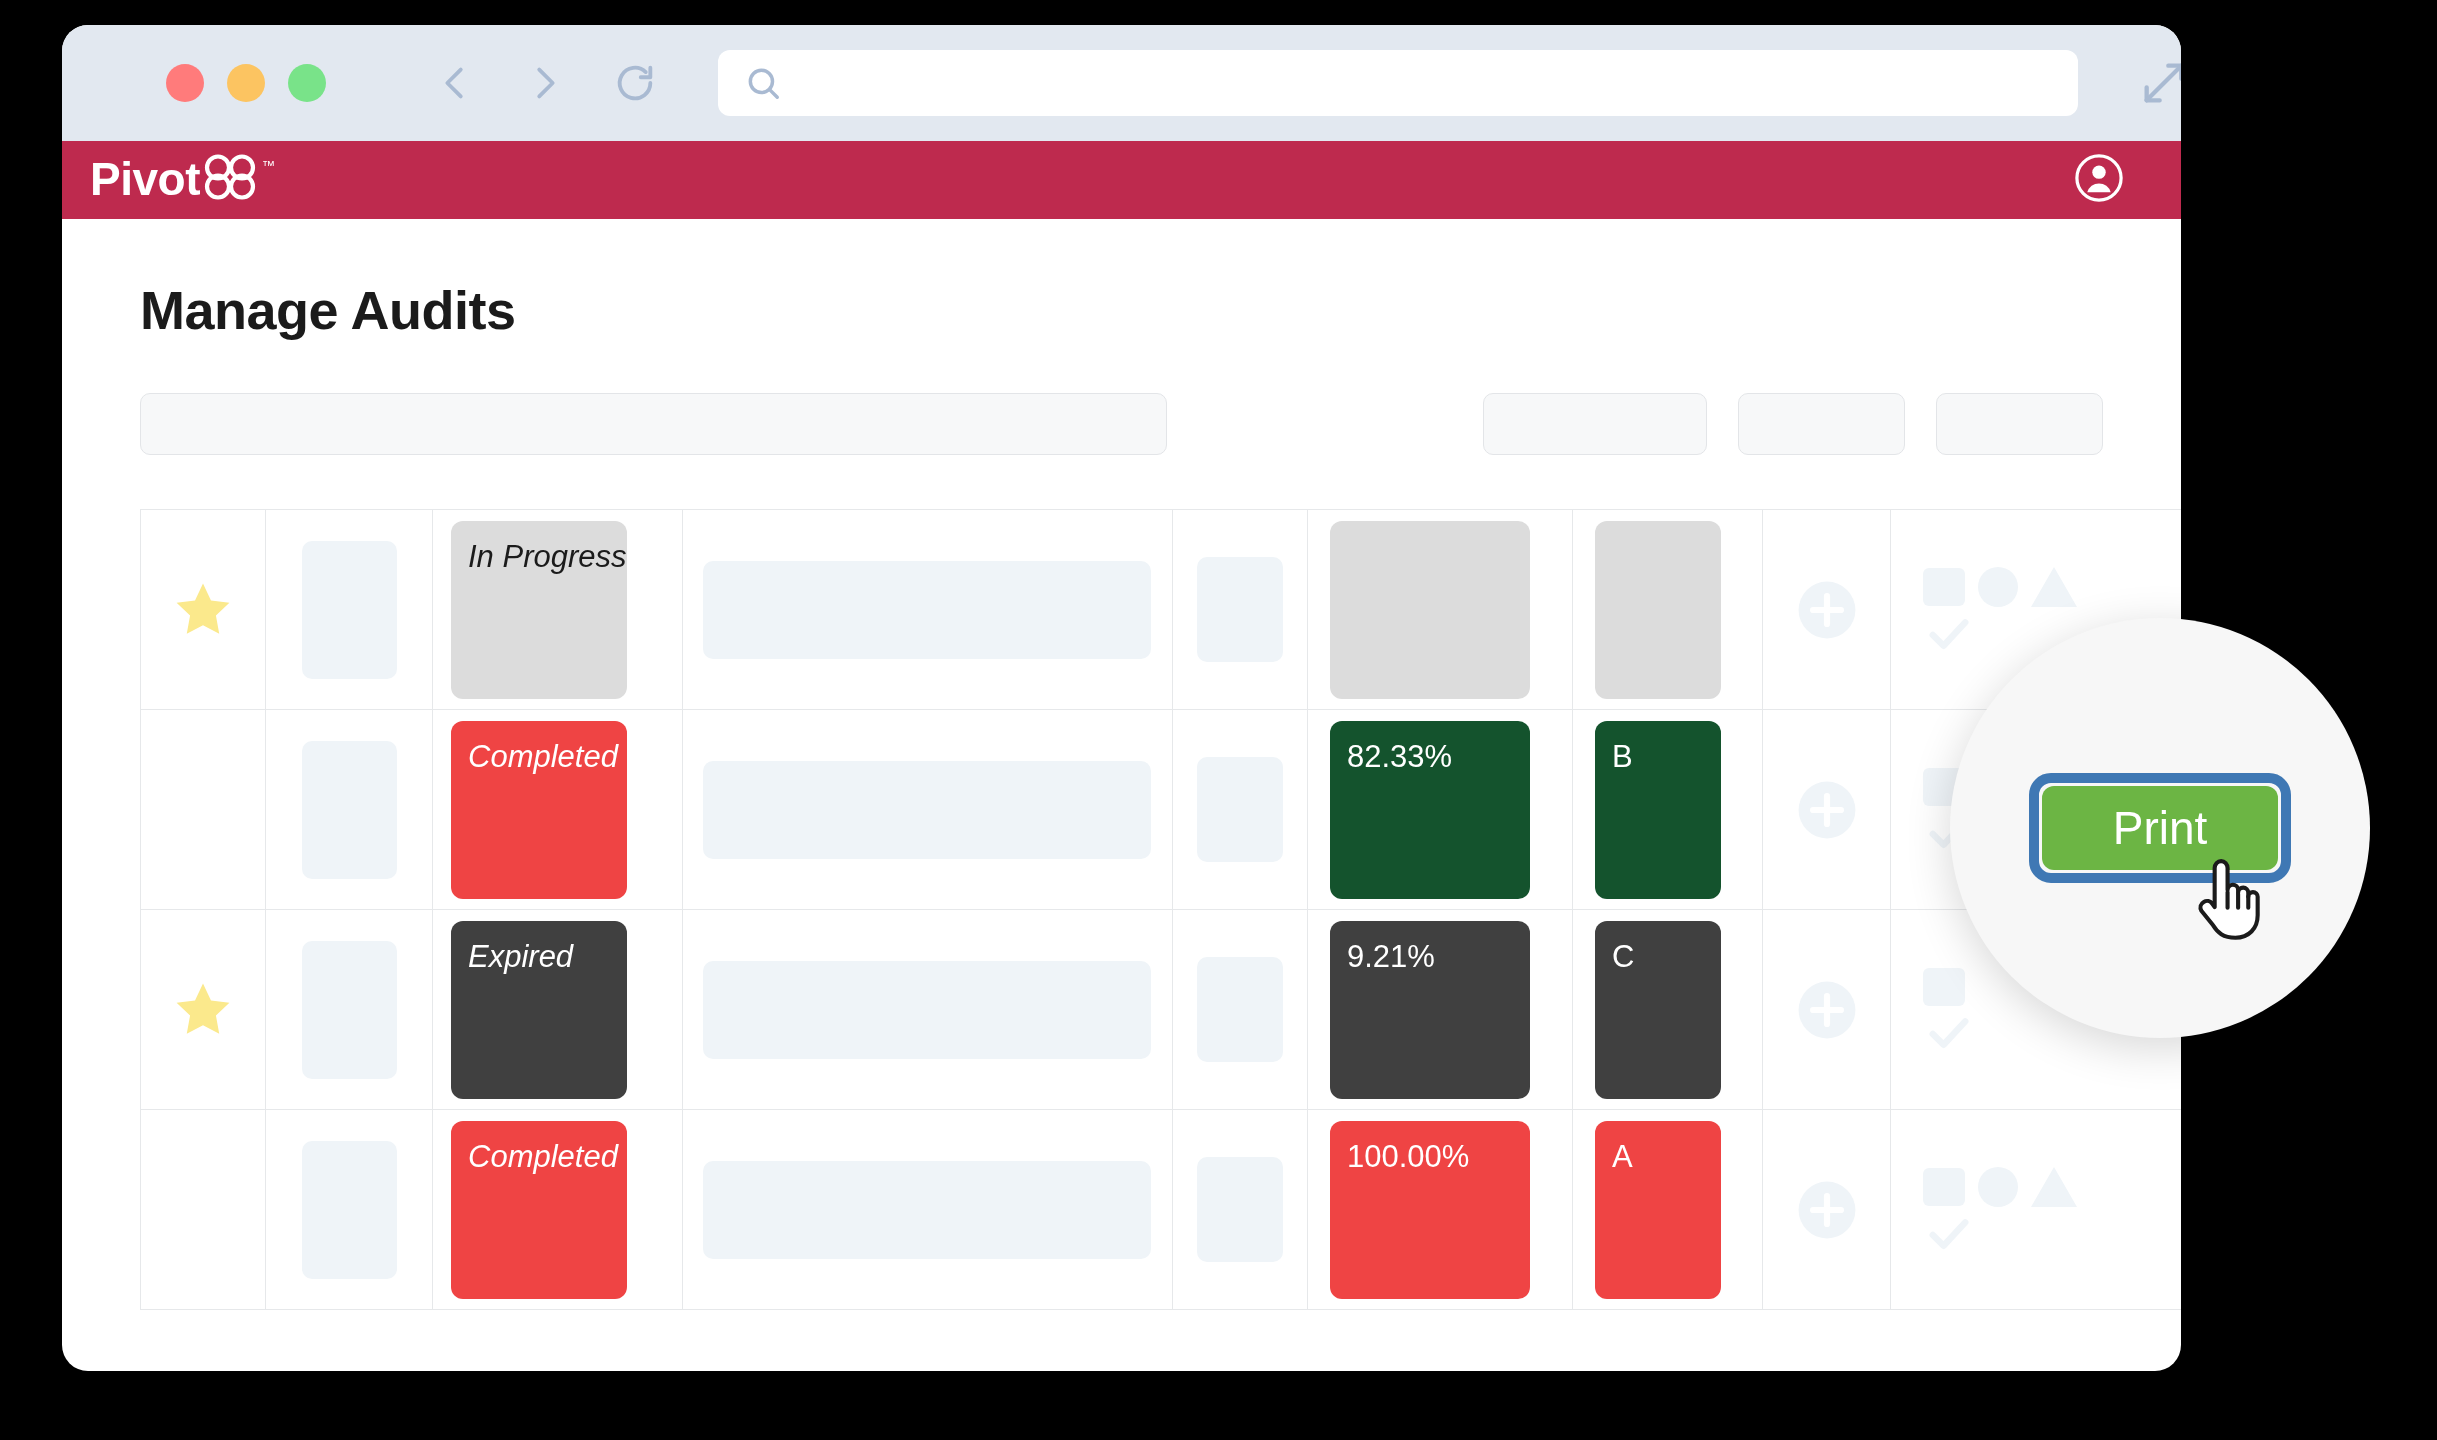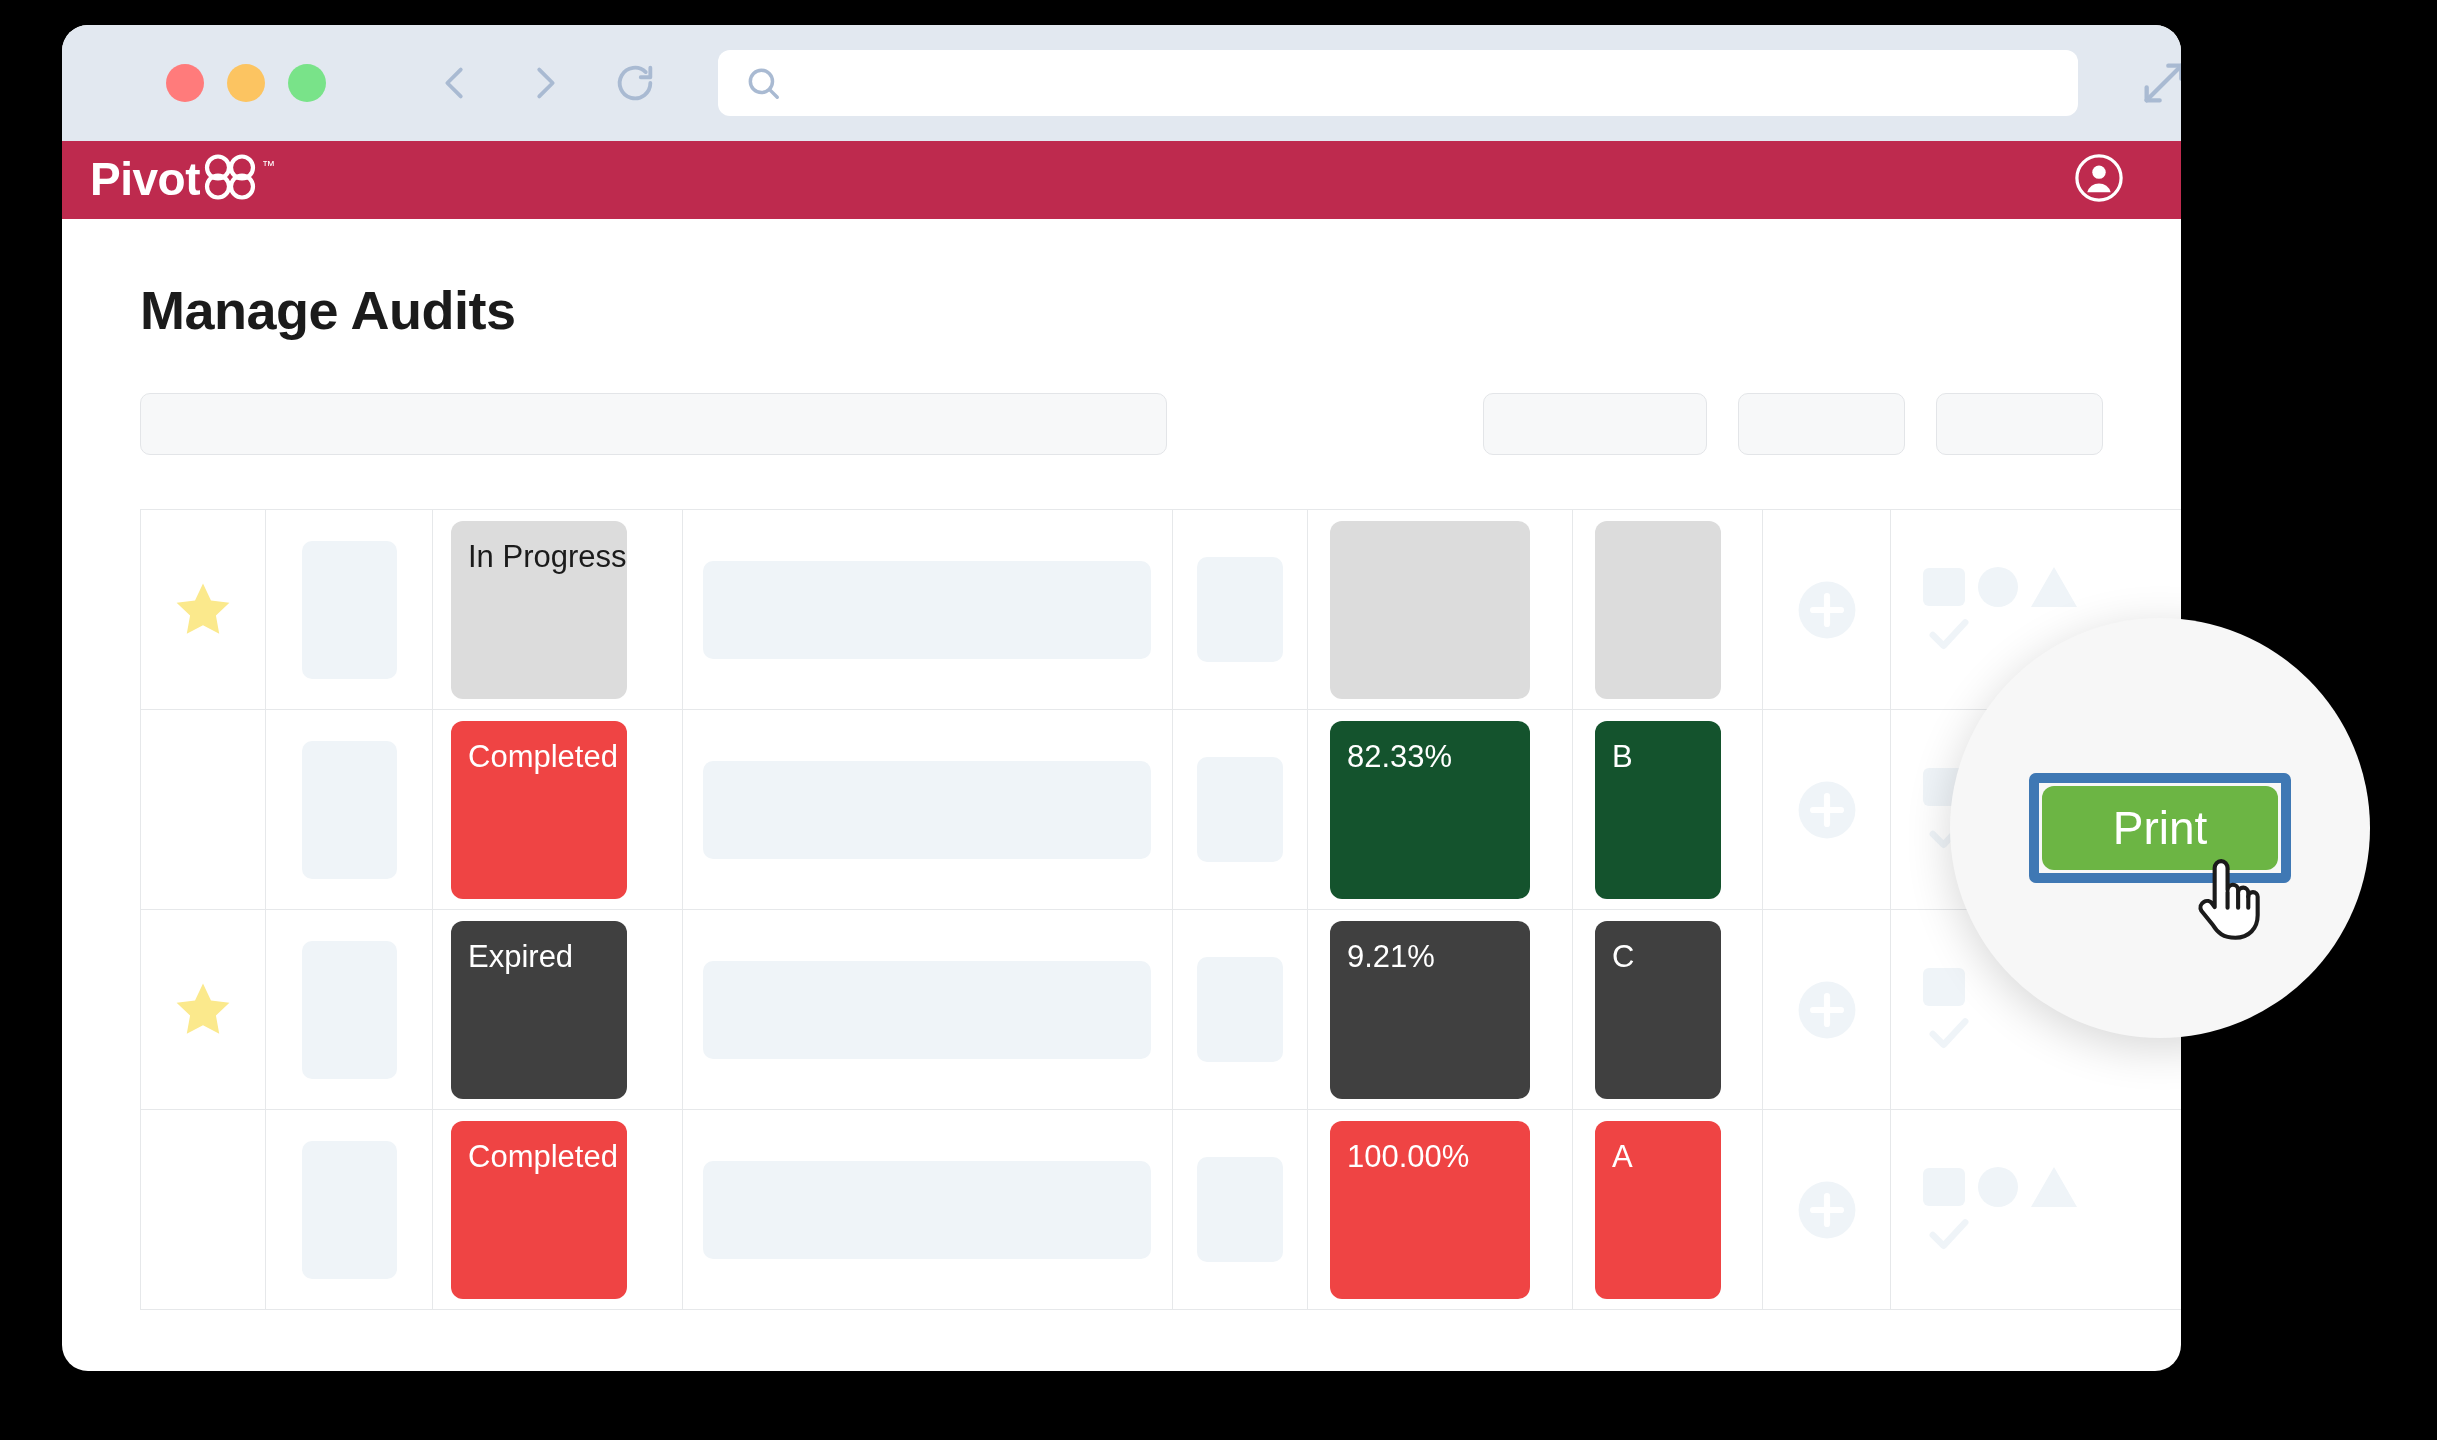--- a/index.html
+++ b/index.html
@@ -146,21 +146,21 @@
   .ph-tiny  { width: 86px; height: 105px; }
 
   .badge {
     border-radius: 12px;
     color: #ffffff;
     font-size: 31px;
     line-height: 1.16;
     padding: 18px 0 0 17px;
     overflow: hidden;
   }
-  .badge-status { width: 176px; height: 178px; }
+  .badge-status { width: 176px; height: 178px; font-style: italic; }
   .badge-pct    { width: 200px; height: 178px; }
   .badge-grade  { width: 126px; height: 178px; }
   .bg-grey  { background: #dcdcdc; color: #1b1b1b; }
   .bg-green { background: #ef4444; }
   .bg-amber { background: #14532d; }
   .bg-red   { background: #404040; }
 
   .shapes { display: flex; flex-direction: column; gap: 10px; }
   .shapes-row { display: flex; align-items: center; gap: 13px; }
   .sq   { width: 42px; height: 38px; background: #eff4f8; border-radius: 6px; }
@@ -177,21 +177,21 @@
     left: 1950px; top: 618px;
     width: 420px; height: 420px;
     border-radius: 50%;
     background: #f7f7f7;
     box-shadow: 0 10px 46px rgba(0,0,0,0.16);
     display: flex; align-items: center; justify-content: center;
     z-index: 40;
   }
   .print-focus {
     border: 10px solid #3f78b4;
-    border-radius: 7px;
+    border-radius: 22px;
     padding: 3px;
     display: inline-block;
   }
   .print-btn {
     background: #6cb544;
     border: none;
     border-radius: 12px;
     color: #ffffff;
     font-family: "Liberation Sans", sans-serif;
     font-size: 46px;

